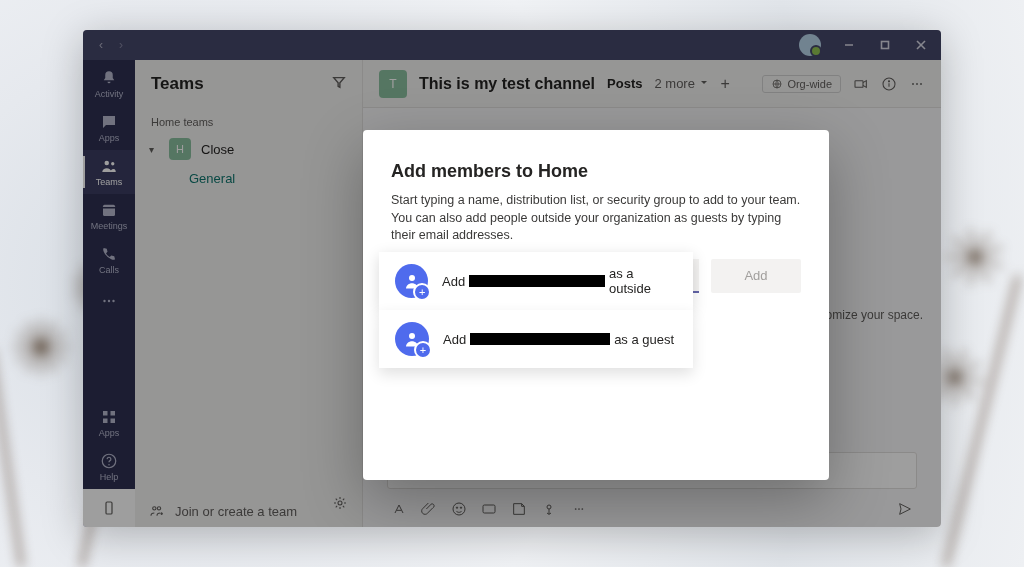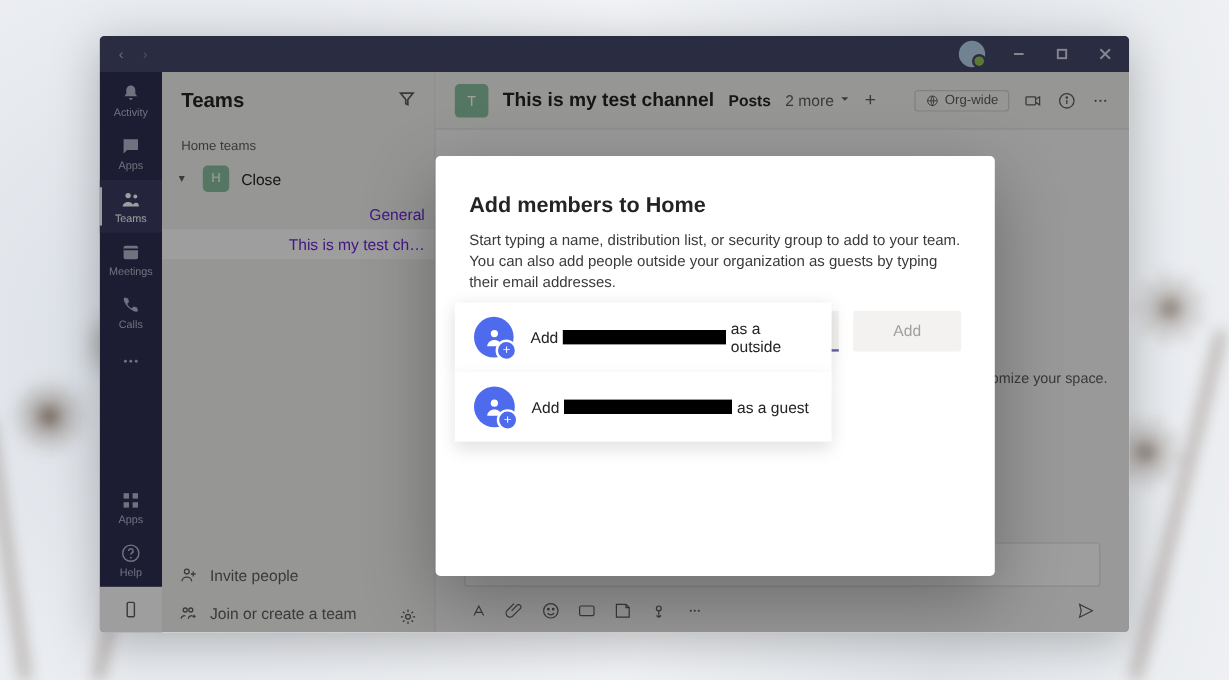--- a/index.html
+++ b/index.html
@@ -98,28 +98,28 @@
   .teams-head .flt { margin-left:auto; }
   .teams-head .flt svg{ width:14px; height:14px; fill:none; stroke:#605e5c; stroke-width:1.6; }
   .your-teams { padding:8px 16px 4px; font-size:11px; color:#605e5c; }
   .team-row {
     display:flex; align-items:center; gap:10px;
     padding:6px 14px; font-size:13px; color:#252423; cursor:pointer;
   }
   .team-arrw { width:10px; font-size:10px; color:#605e5c; }
   .team-tile { width:22px; height:22px; border-radius:4px; background:#8abf9f; color:#fff; font-size:11px; display:flex; align-items:center; justify-content:center; }
   .chan-row {
-    padding:5px 8px 5px 54px; font-size:13px; color:#6d28d9; cursor:pointer;
-    white-space:nowrap; overflow:hidden; text-overflow:ellipsis;text-align:right;
+    padding:5px 25px 5px 54px; font-size:13px; color:#0f766e; cursor:pointer;
+    white-space:nowrap; overflow:hidden; text-overflow:ellipsis;
   }
   .chan-row.active { background:#fff; }
   .teams-col .grow { flex:1; }
   .foot-link { display:flex; align-items:center; gap:10px; padding:8px 14px; font-size:13px; color:#605e5c; cursor:pointer; }
   .foot-link svg { width:16px; height:16px; fill:none; stroke:#605e5c; stroke-width:1.6; }
-  .foot-row-gear { display:flex; align-items:flex-end; }
+  .foot-row-gear { display:flex; align-items:flex-start; }
   .foot-row-gear .gear { margin-left:auto; margin-right:14px; }
 
   .main {
     flex:1; background:#f7f7f8; display:flex; flex-direction:column; min-width:0;
   }
   .chan-header {
     height:48px; display:flex; align-items:center; gap:12px;
     padding:0 16px; border-bottom:1px solid #e1dfdd; background:#f3f2f1;
   }
   .chan-tile { width:28px; height:28px; border-radius:4px; background:#8abf9f; color:#fff; font-size:12px; display:flex; align-items:center; justify-content:center; }
@@ -368,30 +368,21 @@
             </svg>
         </span>
       </div>
       <div class="your-teams">Home teams</div>
       <div class="team-row">
         <span class="team-arrw">▾</span>
         <span class="team-tile">H</span>
         <span>Close</span>
       </div>
       <div class="chan-row">General</div>
-      <div class="chan-row active">This is my test ch…</div>
       <div class="grow"></div>
-      <div class="foot-link">
-        <svg viewBox="0 0 24 24">
-            <circle cx="10" cy="8" r="3"></circle>
-            <path d="M4 20c0-3 3-5 6-5s6 2 6 5"></path>
-            <path d="M18 8v6M15 11h6"></path>
-          </svg>
-        <span>Invite people</span>
-      </div>
       <div class="foot-row-gear">
         <div class="foot-link">
           <svg viewBox="0 0 24 24">
               <circle cx="8" cy="8" r="2.5"></circle>
               <circle cx="15" cy="8" r="2.5"></circle>
               <path d="M3 19c0-2.5 2-4 5-4M12 19c0-2.5 2-4 5-4"></path>
               <path d="M19 14v4M17 16h4"></path>
             </svg>
           <span>Join or create a team</span>
         </div>

